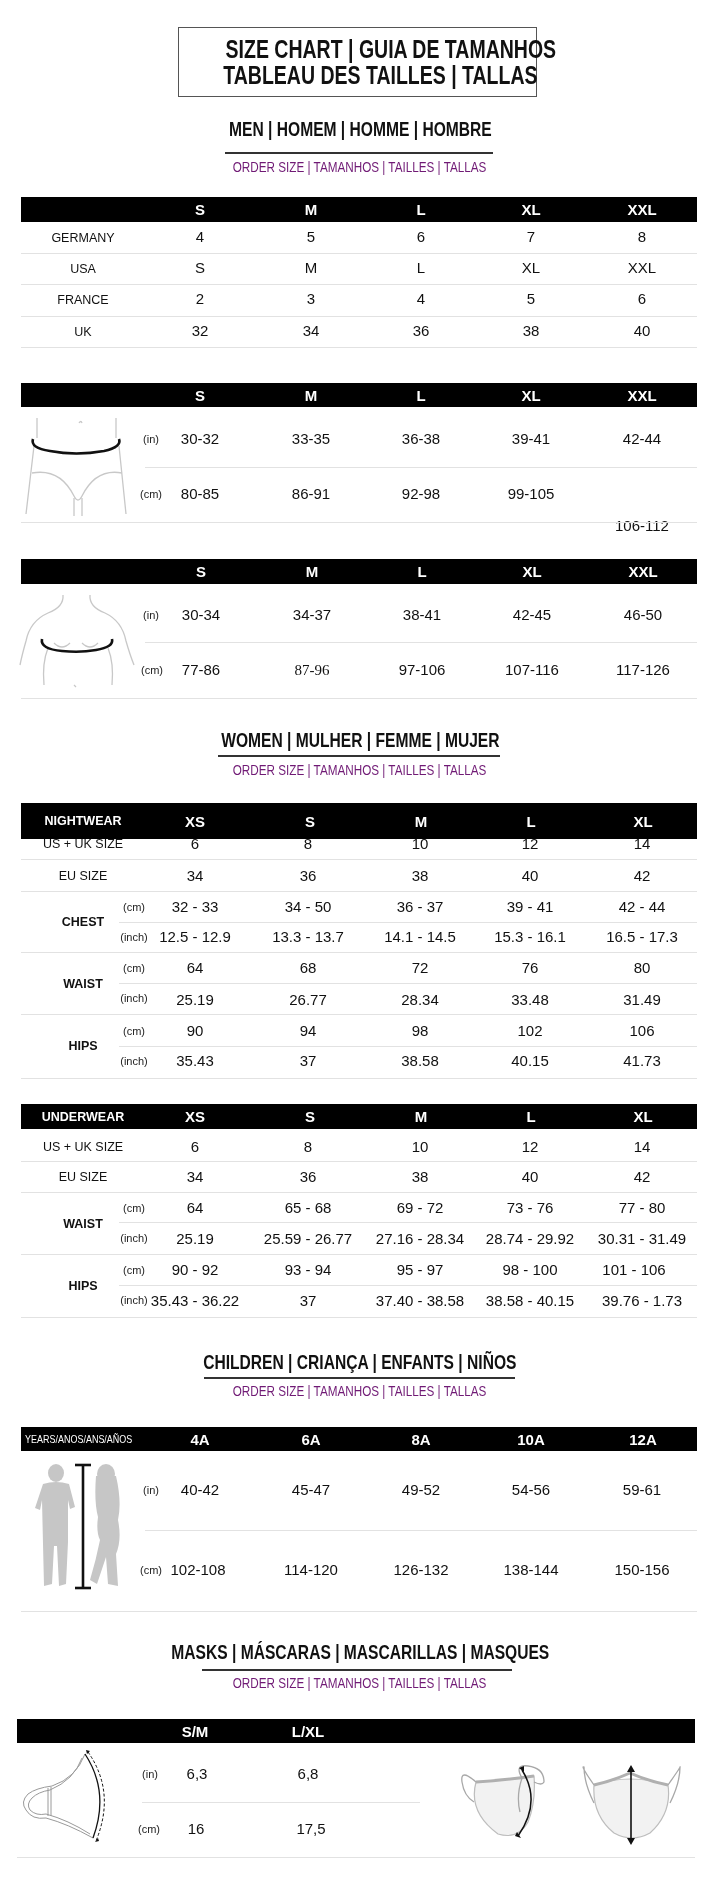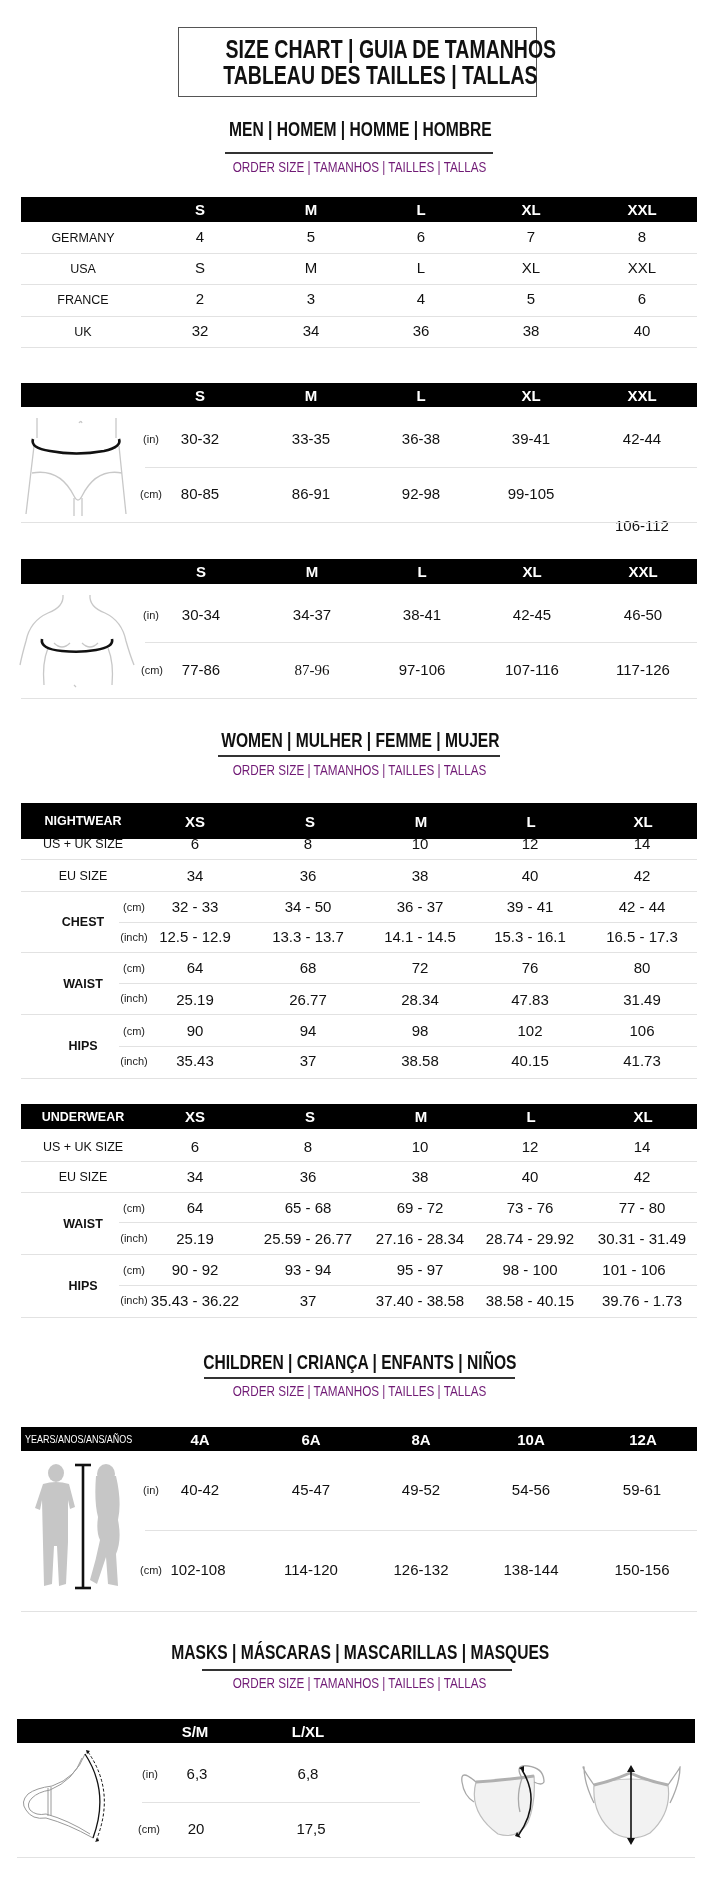--- a/index.html
+++ b/index.html
@@ -214,21 +214,21 @@
   <div class="cell" style="left:420px;top:959px;">72</div>
   <div class="cell" style="left:530px;top:959px;">76</div>
   <div class="cell" style="left:642px;top:959px;">80</div>
 </div>
 <div class="hr" style="left:119px;width:578px;top:983px;"></div>
 <div class="unit" style="left:134px;top:991px;">(inch)</div>
 <div>
   <div class="cell" style="left:195px;top:991px;">25.19</div>
   <div class="cell" style="left:308px;top:991px;">26.77</div>
   <div class="cell" style="left:420px;top:991px;">28.34</div>
-  <div class="cell" style="left:530px;top:991px;">47.83</div>
+  <div class="cell" style="left:530px;top:991px;">33.48</div>
   <div class="cell" style="left:642px;top:991px;">31.49</div>
 </div>
 <div class="hr" style="left:21px;width:676px;top:1014px;"></div>
 
 <div class="grouplabel" style="left:83px;top:1038px;">HIPS</div>
 <div class="unit" style="left:134px;top:1024px;">(cm)</div>
 <div>
   <div class="cell" style="left:195px;top:1022px;">90</div>
   <div class="cell" style="left:308px;top:1022px;">94</div>
   <div class="cell" style="left:420px;top:1022px;">98</div>
@@ -384,21 +384,21 @@
 </svg>
 
 <div class="unit" style="left:150px;top:1767px;">(in)</div>
 <div>
   <div class="cell" style="left:197px;top:1765px;">6,3</div>
   <div class="cell" style="left:308px;top:1765px;">6,8</div>
 </div>
 <div class="hr" style="left:142px;width:278px;top:1802px;"></div>
 <div class="unit" style="left:149px;top:1822px;">(cm)</div>
 <div>
-  <div class="cell" style="left:196px;top:1820px;">20</div>
+  <div class="cell" style="left:196px;top:1820px;">16</div>
   <div class="cell" style="left:311px;top:1820px;">17,5</div>
 </div>
 
 <svg style="left:458px;top:1762px;" width="92" height="80" viewBox="0 0 92 80">
   <path d="M18 20 Q10 50 40 72 Q60 78 70 60 Q78 40 76 14 Q48 18 18 20 Z" fill="#f2f2f2" stroke="#bdbdbd" stroke-width="1.2"></path>
   <path d="M18 20 Q48 18 76 14" fill="none" stroke="#b0b0b0" stroke-width="3"></path>
   <path d="M18 20 Q2 6 4 20 Q6 34 16 40" fill="none" stroke="#a8a8a8" stroke-width="1.3"></path>
   <path d="M64 16 Q56 2 70 4 Q86 6 86 20 Q84 24 76 20 M64 16 Q58 34 62 50" fill="none" stroke="#a8a8a8" stroke-width="1.3"></path>
   <path d="M64 8 Q84 40 60 74" fill="none" stroke="#111" stroke-width="1.5"></path>
   <path d="M61 6 l5 -2 l0 6 z M57 74 l6 2 l-4 -6 z" fill="#111"></path>

